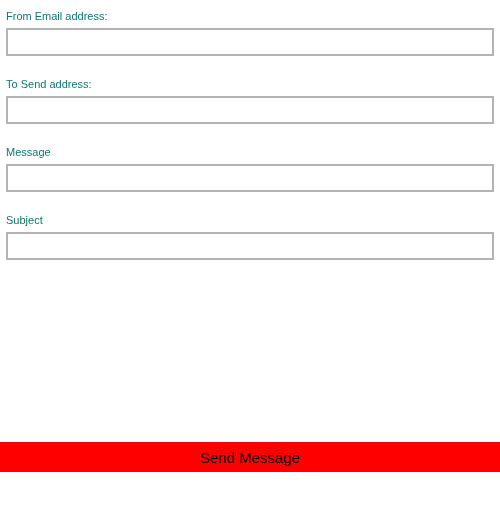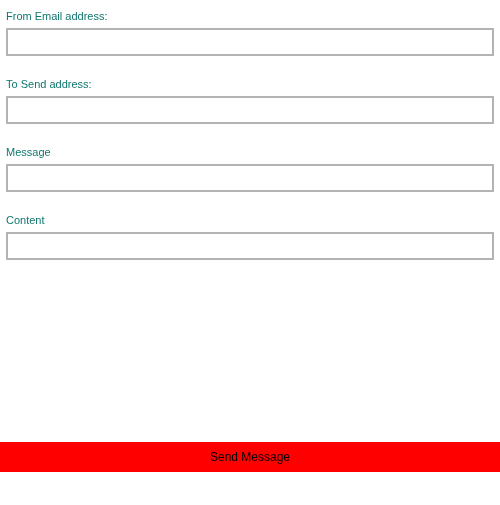--- a/index.html
+++ b/index.html
@@ -42,21 +42,21 @@
       position: absolute;
       left: 0;
       right: 0;
       top: 442px;
       height: 30px;
       width: 100%;
       background: #ff0000;
       border: none;
       color: #000;
       font-family: inherit;
-      font-size: 12px;
+      font-size: 15px;
       cursor: pointer;
       text-align: center;
     }
   </style>
 </head>
 <body>
 
 <div class="form-area">
 
   <div class="field-group">
@@ -68,19 +68,19 @@
     <label class="field-label">To Send address:</label>
     <input type="text" class="field-input" value="" style="">
   </div>
 
   <div class="field-group">
     <label class="field-label">Message</label>
     <input type="text" class="field-input" value="" style="">
   </div>
 
   <div class="field-group">
-    <label class="field-label">Content</label>
+    <label class="field-label">Subject</label>
     <input type="text" class="field-input" value="" style="">
   </div>
 
 </div>
 
 <button class="send-button">Send Message</button>
 
 </body></html>

